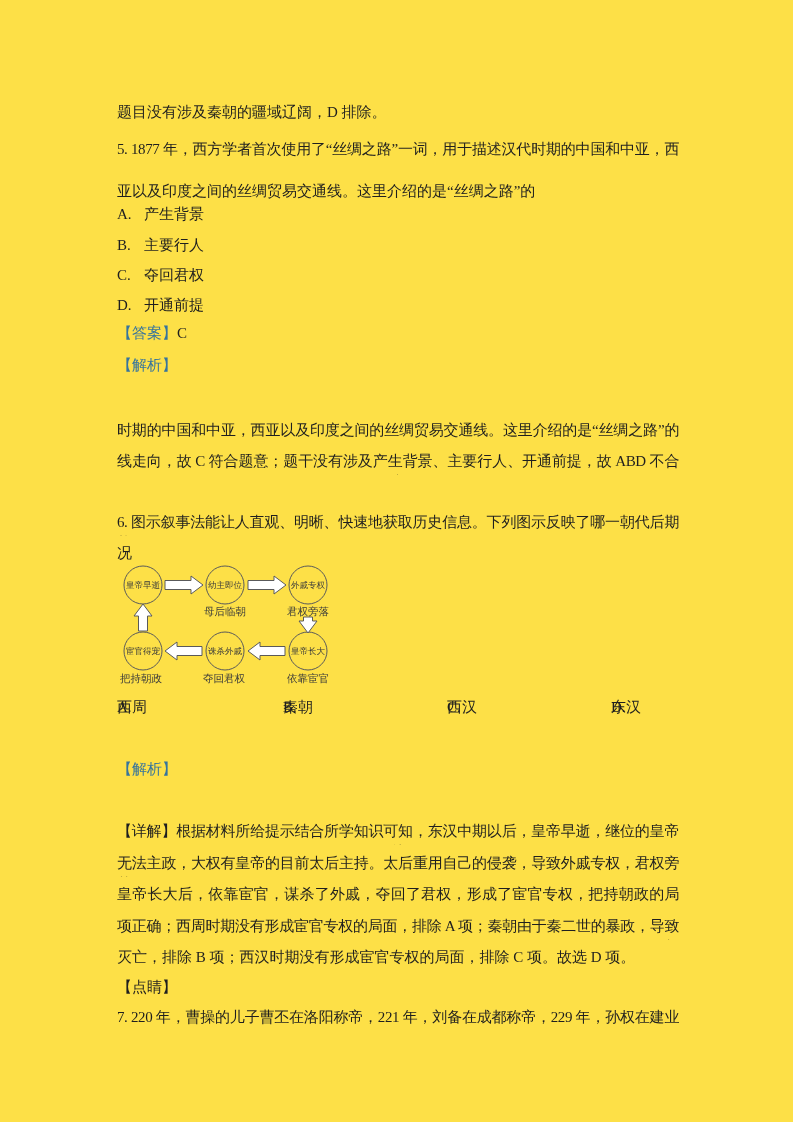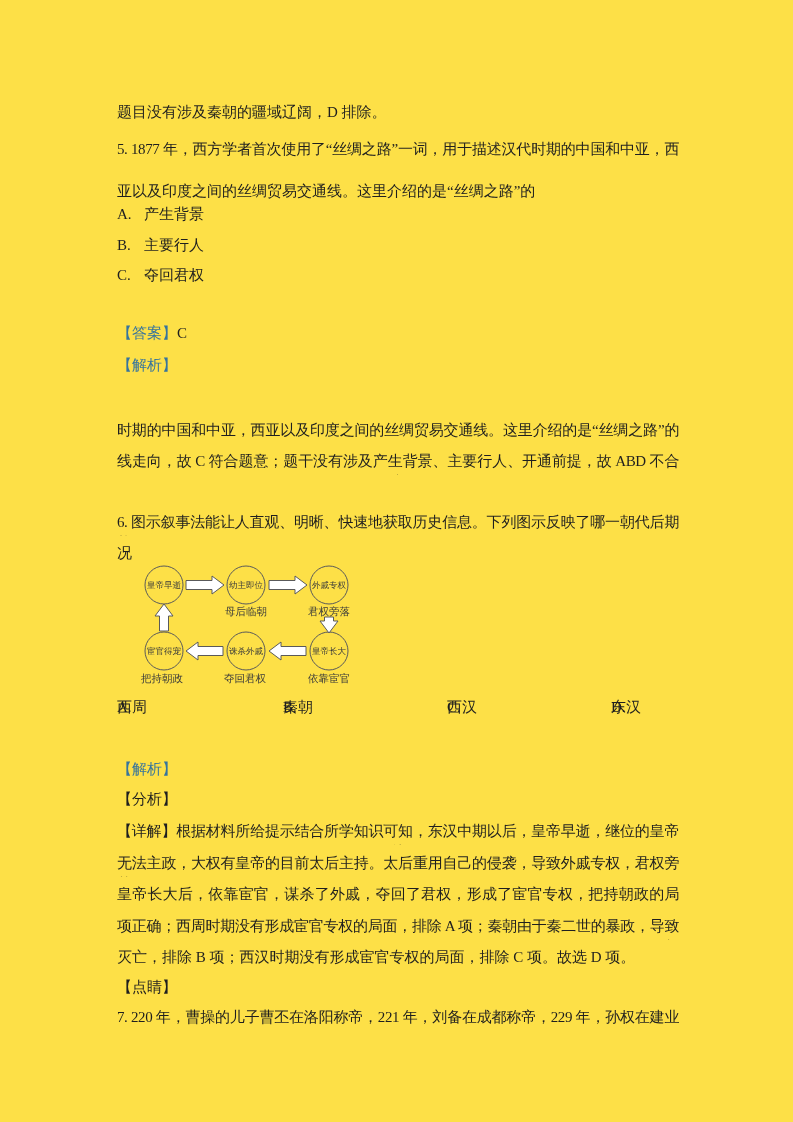--- a/index.html
+++ b/index.html
@@ -9,21 +9,21 @@
     font-family:"Liberation Serif","DejaVu Serif",serif;
     color:#1f1f1f;font-size:15px;
   }
   .line{position:absolute;left:117px;width:562px;height:24px;line-height:21px;
         white-space:nowrap;overflow:hidden;}
   .fill{white-space:normal;word-break:break-all;text-align:justify;
         text-align-last:justify;letter-spacing:-0.4px;}
   .acc{color:var(--accent,#36749d);font-family:Liberation Serif, serif;}
   .opt-label{display:inline-block;width:27px;}
   .q6opts span{position:absolute;top:0;white-space:nowrap;}
-  .diagram{position:absolute;left:133px;top:558px;width:240px;height:134px;}
+  .diagram{position:absolute;left:112px;top:558px;width:240px;height:134px;}
   .diagram svg{display:block;}
   .diagram circle{fill:none;stroke:#5a5a5a;stroke-width:1;}
   .diagram polygon{fill:#ffffff;stroke:#5a5a5a;stroke-width:1;}
   .diagram text{fill:#3a3a3a;font-family:"Liberation Serif","DejaVu Serif",serif;}
   .node-txt{font-size:8.5px;}
   .sub-txt{font-size:10.5px;}
 </style>
 </head>
 <body>
 
@@ -35,20 +35,23 @@
   <div class="line" style="top:181px">亚以及印度之间的丝绸贸易交通线。这里介绍的是“丝绸之路”的</div>
 
   <div class="line" style="top:235px">
     <span class="opt-label">B.</span><span>主要行人</span>
   </div>
   <div class="line" style="top:204px">
     <span class="opt-label">A.</span><span>产生背景</span>
   </div>
   <div class="line" style="top:265px">
     <span class="opt-label">C.</span><span>夺回君权</span>
+  </div>
+  <div class="line" style="top:295px">
+    <span class="opt-label">D.</span><span>开通前提</span>
   </div>
 
   <div class="line" style="top:323px">
     <span class="acc">【答案】</span><span>C</span>
   </div>
   <div class="line" style="top:355px">
     <span class="acc">【解析】</span>
   </div>
 
   <div class="line fill" style="top:420px">时期的中国和中亚，西亚以及印度之间的丝绸贸易交通线。这里介绍的是“丝绸之路”的路</div>
@@ -104,23 +107,20 @@
       </span>
     <span style="left:494px">
         <span class="opt-label">D.</span>
         <span>东汉</span>
       </span>
   </div>
 
   <div class="line" style="top:759px">
     <span class="acc">【解析】</span>
   </div>
-  <div class="line" style="top:789px">
-    <span>【分析】</span>
-  </div>
 
   <div class="line fill" style="top:821px">【详解】根据材料所给提示结合所学知识可知，东汉中期以后，皇帝早逝，继位的皇帝年幼，</div>
   <div class="line fill" style="top:853px">无法主政，大权有皇帝的目前太后主持。太后重用自己的侵袭，导致外戚专权，君权旁落。</div>
   <div class="line fill" style="top:884px">皇帝长大后，依靠宦官，谋杀了外戚，夺回了君权，形成了宦官专权，把持朝政的局面。D</div>
   <div class="line fill" style="top:916px">项正确；西周时期没有形成宦官专权的局面，排除 A 项；秦朝由于秦二世的暴政，导致秦朝</div>
   <div class="line" style="top:977px">
     <span>【点睛】</span>
   </div>
 
   <div class="line" style="top:947px">灭亡，排除 B 项；西汉时期没有形成宦官专权的局面，排除 C 项。故选 D 项。</div>

